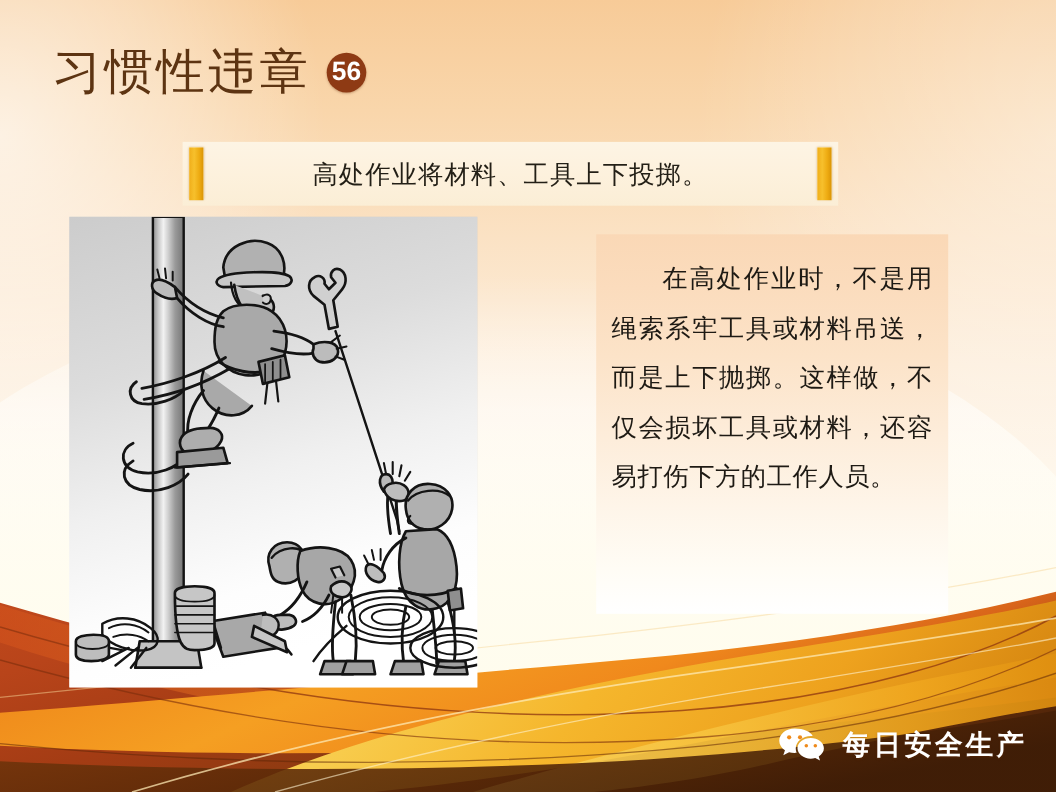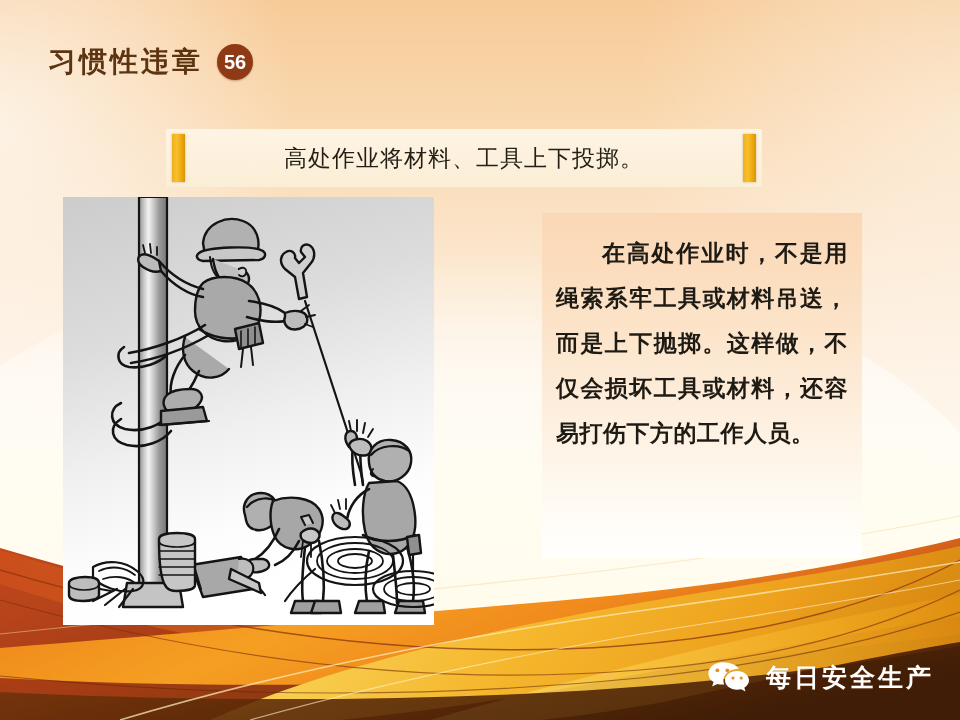--- a/index.html
+++ b/index.html
@@ -79,38 +79,38 @@
   
   .header {
     position: absolute;
     left: 48px;
     top: 44px;
     display: flex;
     align-items: center;
     gap: 14px;
   }
   .header-title {
-    font-size: 28px;
-    font-weight: 700;
+    font-size: 44px;
+    font-weight: 400;
     letter-spacing: 3px;
     color: #5d3412;
     line-height: 1;
     white-space: nowrap;
   }
   .header-badge {
     width: 36px;
     height: 36px;
     border-radius: 50%;
     background: #8e3a14;
     color: #ffffff;
     display: flex;
     align-items: center;
     justify-content: center;
     font-family: "Liberation Sans", sans-serif;
-    font-size: 20px;
+    font-size: 24px;
     font-weight: 700;
     line-height: 1;
     letter-spacing: 0;
     box-shadow: 0 1px 2px rgba(110,50,15,0.35);
   }
 
   
   .banner {
     position: absolute;
     left: 166px;
@@ -162,21 +162,20 @@
     background: linear-gradient(180deg,
         #fad8b6 0%,
         #fbdcbd 14%,
         #fce3c8 32%,
         #fdecd9 52%,
         #fef5e9 72%,
         #fffcf5 88%,
         #ffffff 100%);
     box-sizing: border-box;
     padding: 18px 14px 10px 14px;
-    font-weight: bold;
   }
   .body-text {
     font-size: 23px;
     line-height: 45px;
     color: #1e1a14;
     text-align: justify;
     text-indent: 2em;
     letter-spacing: 0.5px;
   }
 

